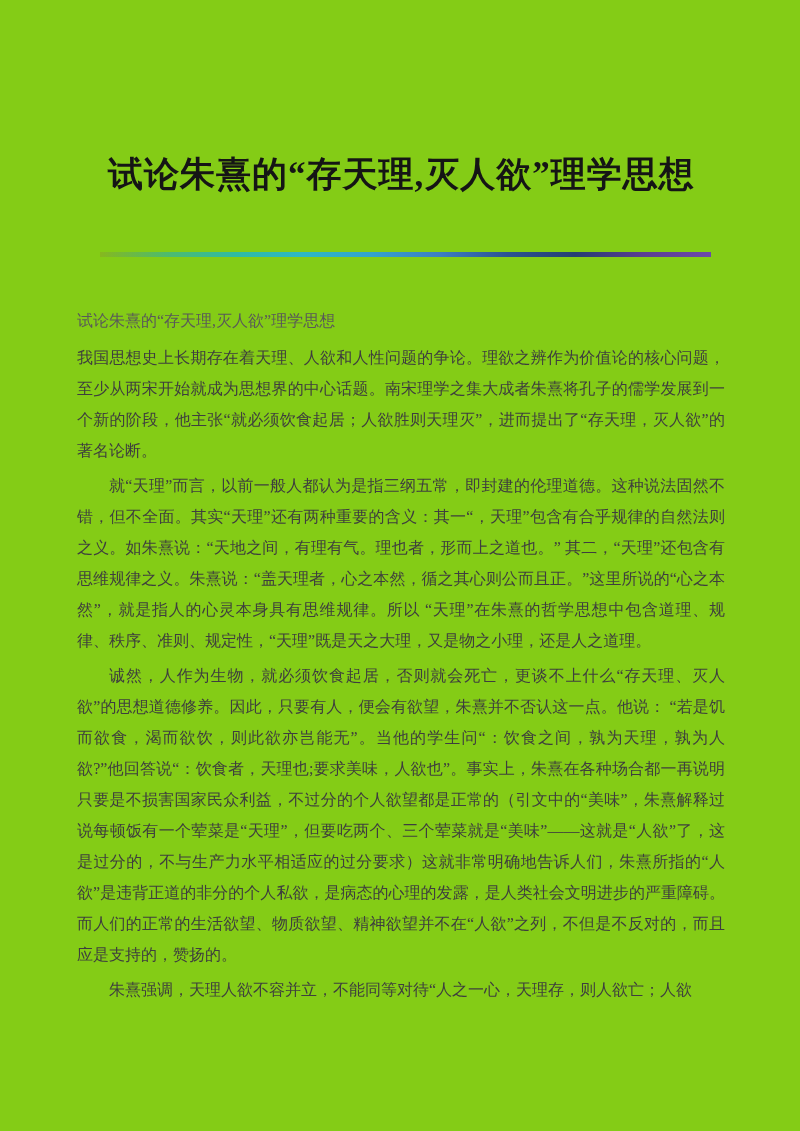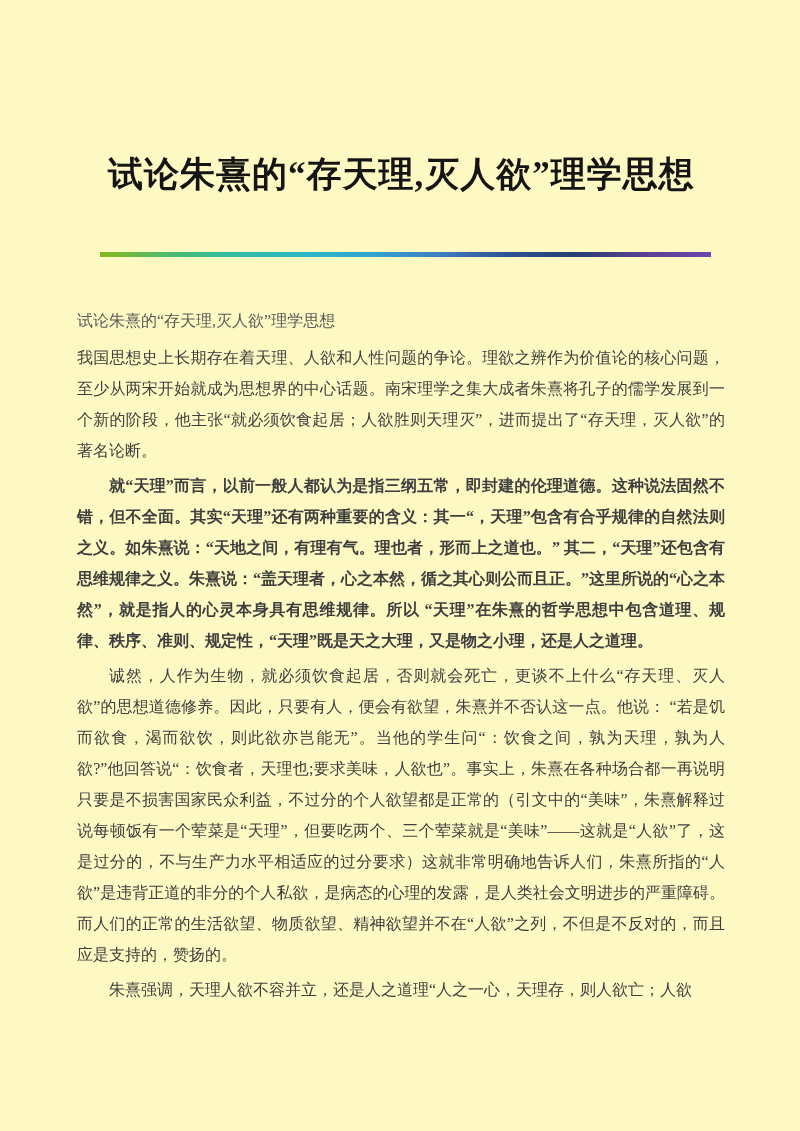--- a/index.html
+++ b/index.html
@@ -63,31 +63,31 @@
   .content p.indent {
     text-indent: 2em;
   }
   .content p:last-child {
     margin-bottom: 0;
   }
 </style>
 </head>
 <body>
 
-<div class="page" style="background: #fef9c3;">
+<div class="page" style="background: #84cc16;">
 
   <h1 class="doc-title" style="color: rgb(21, 21, 21);">试论朱熹的“存天理,灭人欲”理学思想</h1>
 
   <div class="divider" style="background: linear-gradient(90deg, rgb(134, 184, 30), rgb(77, 187, 110), rgb(47, 187, 164), rgb(45, 184, 196), rgb(51, 163, 205), rgb(61, 126, 194), rgb(43, 83, 145), rgb(38, 63, 114), rgb(90, 63, 146), rgb(109, 71, 171));"></div>
 
   <div class="content">
     <p class="subtitle" style="color: rgb(89, 89, 89);">试论朱熹的“存天理,灭人欲”理学思想</p>
 
     <p class="para" style="color: rgb(62, 62, 62);">我国思想史上长期存在着天理、人欲和人性问题的争论。理欲之辨作为价值论的核心问题，至少从两宋开始就成为思想界的中心话题。南宋理学之集大成者朱熹将孔子的儒学发展到一个新的阶段，他主张“就必须饮食起居；人欲胜则天理灭”，进而提出了“存天理，灭人欲”的著名论断。</p>
 
-    <p class="para indent" style="color: rgb(62, 62, 62); font-weight: bold;">就“天理”而言，以前一般人都认为是指三纲五常，即封建的伦理道德。这种说法固然不错，但不全面。其实“天理”还有两种重要的含义：其一“，天理”包含有合乎规律的自然法则之义。如朱熹说：“天地之间，有理有气。理也者，形而上之道也。” 其二，“天理”还包含有思维规律之义。朱熹说：“盖天理者，心之本然，循之其心则公而且正。”这里所说的“心之本然”，就是指人的心灵本身具有思维规律。所以 “天理”在朱熹的哲学思想中包含道理、规律、秩序、准则、规定性，“天理”既是天之大理，又是物之小理，还是人之道理。</p>
+    <p class="para indent" style="color: rgb(62, 62, 62);">就“天理”而言，以前一般人都认为是指三纲五常，即封建的伦理道德。这种说法固然不错，但不全面。其实“天理”还有两种重要的含义：其一“，天理”包含有合乎规律的自然法则之义。如朱熹说：“天地之间，有理有气。理也者，形而上之道也。” 其二，“天理”还包含有思维规律之义。朱熹说：“盖天理者，心之本然，循之其心则公而且正。”这里所说的“心之本然”，就是指人的心灵本身具有思维规律。所以 “天理”在朱熹的哲学思想中包含道理、规律、秩序、准则、规定性，“天理”既是天之大理，又是物之小理，还是人之道理。</p>
 
     <p class="para indent" style="color: rgb(62, 62, 62);">诚然，人作为生物，就必须饮食起居，否则就会死亡，更谈不上什么“存天理、灭人欲”的思想道德修养。因此，只要有人，便会有欲望，朱熹并不否认这一点。他说： “若是饥而欲食，渴而欲饮，则此欲亦岂能无”。当他的学生问“：饮食之间，孰为天理，孰为人欲?”他回答说“：饮食者，天理也;要求美味，人欲也”。事实上，朱熹在各种场合都一再说明只要是不损害国家民众利益，不过分的个人欲望都是正常的（引文中的“美味”，朱熹解释过说每顿饭有一个荤菜是“天理”，但要吃两个、三个荤菜就是“美味”——这就是“人欲”了，这是过分的，不与生产力水平相适应的过分要求）这就非常明确地告诉人们，朱熹所指的“人欲”是违背正道的非分的个人私欲，是病态的心理的发露，是人类社会文明进步的严重障碍。而人们的正常的生活欲望、物质欲望、精神欲望并不在“人欲”之列，不但是不反对的，而且应是支持的，赞扬的。</p>
 
-    <p class="para indent" style="color: rgb(62, 62, 62);">朱熹强调，天理人欲不容并立，还是人之道理“人之一心，天理存，则人欲亡；人欲</p>
+    <p class="para indent" style="color: rgb(62, 62, 62);">朱熹强调，天理人欲不容并立，不能同等对待“人之一心，天理存，则人欲亡；人欲</p>
   </div>
 
 </div>
 
 </body></html>

